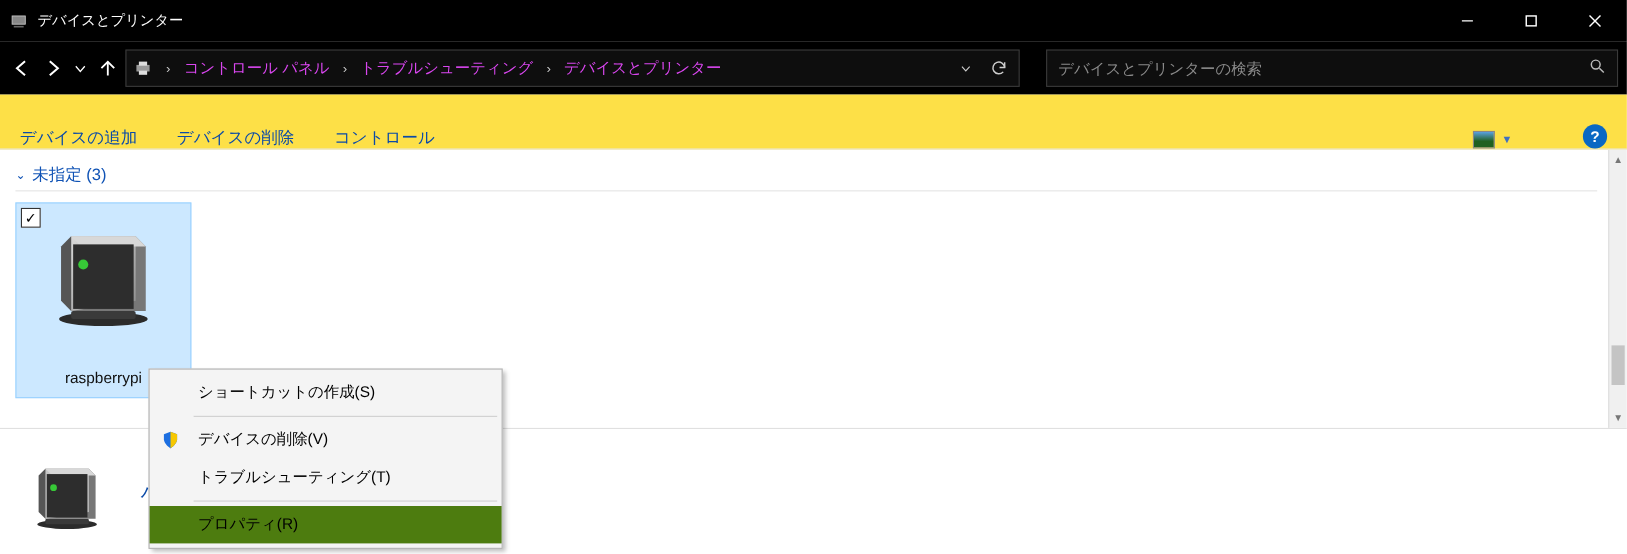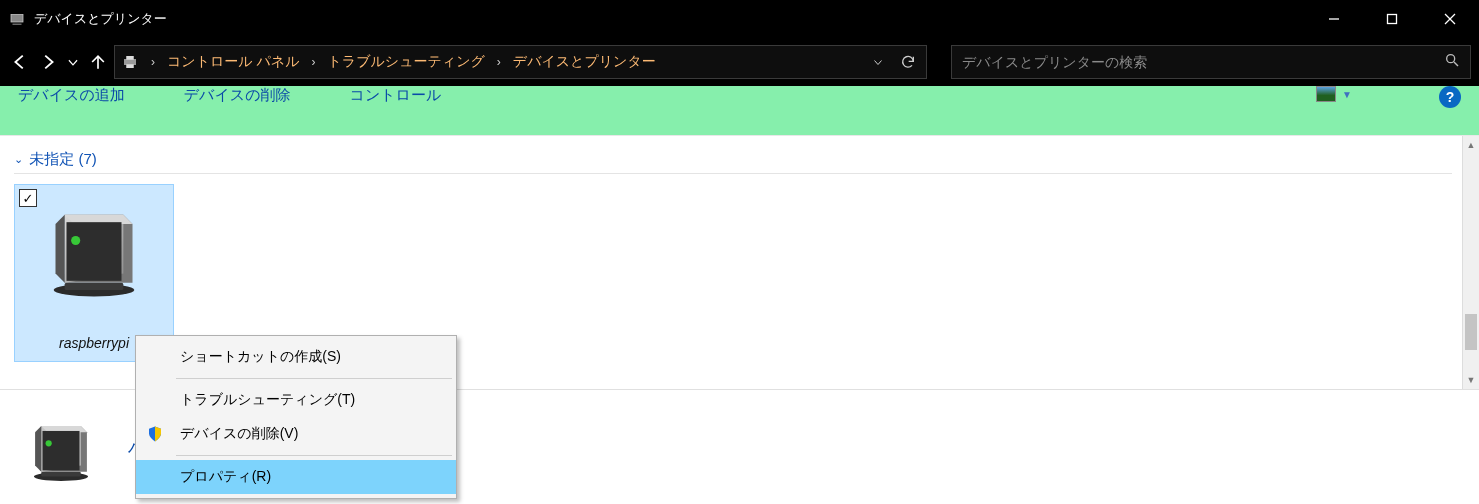--- a/index.html
+++ b/index.html
@@ -12,64 +12,64 @@
 .title-bar .spacer { flex:1; }
 .title-bar .win-btn { width:58px; height:38px; display:flex; align-items:center; justify-content:center; }
 .title-bar .win-btn svg { stroke:#fff; fill:none; }
 
 
 .nav-row { height:48px; background:#000; color:#fff; display:flex; align-items:center; padding:0 8px; gap:4px; }
 .nav-icon { width:24px; height:40px; display:flex; align-items:center; justify-content:center; }
 .nav-icon svg { stroke:#fff; fill:none; }
 .address-bar { flex:1; height:34px; background:#0e0e0e; border:1px solid #3a3a3a; display:flex; align-items:center; padding:0 6px; gap:6px; min-width:0; }
 .crumb-icon { display:flex; align-items:center; }
-.crumb-text { font-size:14px; color:#fdba74; white-space:nowrap; }
+.crumb-text { font-size:14px; color:#d946ef; white-space:nowrap; }
 .crumb-sep { color:#ccc; font-size:12px; padding:0 6px; }
 .address-bar .flexfill { flex:1; }
 .addr-btn { width:24px; height:24px; display:flex; align-items:center; justify-content:center; color:#ddd; }
 .search-box { width:520px; height:34px; background:#0e0e0e; border:1px solid #3a3a3a; display:flex; align-items:center; padding:0 10px; margin-left:20px; }
 .search-box input { flex:1; background:transparent; border:0; outline:0; color:#fff; font-size:14px; }
 .search-box input::placeholder { color:#8a8a8a; }
 .search-box .mag { color:#bbb; }
 
 
-.cmd-bar { height:50px; background:#86efac; display:flex; align-items:flex-start; padding:0 18px; gap:59px; border-bottom:1px solid #e8e8e8; }
+.cmd-bar { height:50px; background:#fde047; display:flex; align-items:flex-end; padding:0 18px; gap:36px; border-bottom:1px solid #e8e8e8; }
 .cmd-link { font-size:15px; color:#0a4aa8; cursor:pointer; white-space:nowrap; }
 .cmd-bar .spacer { flex:1; }
 .view-selector { display:flex; align-items:center; gap:6px; }
 .view-selector .pic { width:20px; height:16px; background:linear-gradient(#5aa0e0,#206020 60%); border:1px solid #888; }
 .dropdown-caret { color:#4070c0; font-size:10px; }
 .help-icon { width:22px; height:22px; border-radius:50%; background:#0968c3; color:#fff; display:flex; align-items:center; justify-content:center; font-size:14px; font-weight:600; margin-left:28px; }
 
 
 .content-wrap { position:relative; height:calc(504px - 38px - 48px - 50px - 115px); overflow:hidden; display:flex; }
 .content { flex:1; padding:14px 10px 0 14px; overflow:auto; }
 .group-header { display:flex; align-items:center; gap:6px; color:#1053b5; font-size:15px; padding-bottom:4px; border-bottom:1px solid #e4e4e4; margin-bottom:10px; }
 .group-header .chev { color:#1053b5; font-size:11px; }
 .device-tile { width:160px; height:178px; background:#cce8ff; border:1px solid #99d1ff; display:flex; flex-direction:column; align-items:center; position:relative; padding-top:6px; }
 .device-tile .check { position:absolute; top:4px; left:4px; width:18px; height:18px; border:1.5px solid #333; background:#fff; display:flex; align-items:center; justify-content:center; font-size:13px; }
-.device-tile .label { font-size:14px; color:#111; margin-top:auto; margin-bottom:10px;font-style:italic; }
+.device-tile .label { font-size:14px; color:#111; margin-top:auto; margin-bottom:10px; }
 .scrollbar { width:17px; background:#f0f0f0; border-left:1px solid #ddd; display:flex; flex-direction:column; }
 .scrollbar .sbtn { height:18px; display:flex; align-items:center; justify-content:center; color:#777; font-size:9px; }
 .scrollbar .track { flex:1; position:relative; }
 .scrollbar .thumb { position:absolute; left:2px; right:2px; top:160px; height:36px; background:#c4c4c4; }
 
 
 .details-pane { height:115px; background:#fff; border-top:1px solid #e0e0e0; display:flex; align-items:center; padding:8px 16px; gap:22px; }
 .details-icon { flex:0 0 90px; display:flex; align-items:center; justify-content:center; }
 .detail-title { font-size:18px; color:#0a4aa8; }
 
 
 .devsvg { width:110px; height:110px; }
 .devsvg-sm { width:74px; height:74px; }
 
 
 .context-menu { position:absolute; left:135px; top:335px; width:322px; background:#f4f4f4; border:1px solid #b0b0b0; box-shadow:3px 3px 4px rgba(0,0,0,.25); font-size:14px; padding:4px 0; }
 .ctx-item { height:34px; display:flex; align-items:center; padding-left:44px; position:relative; }
-.ctx-item.hovered { background:#7dd3fc; }
+.ctx-item.hovered { background:#4d7c0f; }
 .ctx-sep { height:1px; background:#cfcfcf; margin:4px 4px 4px 40px; }
 .ctx-icon { position:absolute; left:10px; width:18px; height:18px; }
 </style>
 </head>
 <body>
 
 <div class="title-bar">
   <span class="app-icon">
     <svg viewBox="0 0 24 24" width="18" height="18">
         <rect x="4" y="6" width="16" height="10" fill="#888" stroke="#ccc"></rect>
@@ -167,21 +167,21 @@
     <span class="pic"></span>
     <span class="dropdown-caret">▼</span>
   </span>
   <span class="help-icon">?</span>
 </div>
 
 <div class="content-wrap">
   <div class="content">
     <div class="group-header">
       <span class="chev">⌄</span>
-      <span>未指定 (7)</span>
+      <span>未指定 (3)</span>
     </div>
 
     <div class="device-tile">
       <span class="check">✓</span>
       <svg class="devsvg" viewBox="0 0 120 120">
         <ellipse cx="60" cy="108" rx="44" ry="7" fill="#2b2b2b"></ellipse>
         <rect x="28" y="100" width="64" height="8" rx="2" fill="#3a3a3a"></rect>
         <polygon points="28,26 92,26 102,36 102,100 28,100" fill="#777"></polygon>
         <polygon points="28,26 92,26 92,90 28,100" fill="url(#g1)"></polygon>
         <polygon points="28,26 28,100 18,90 18,36" fill="#555"></polygon>
@@ -223,28 +223,28 @@
   </div>
   <div class="detail-title">バイス</div>
 </div>
 
 <div class="context-menu">
   <div class="ctx-item">
     <span>ショートカットの作成(S)</span>
   </div>
   <div class="ctx-sep"></div>
   <div class="ctx-item">
-    <span>トラブルシューティング(T)</span>
-  </div>
-  <div class="ctx-item">
     <span class="ctx-icon">
       <svg viewBox="0 0 24 24" width="18" height="18">
         <path d="M12 2 L20 5 V11 C20 17 12 22 12 22 C12 22 4 17 4 11 V5 Z" fill="#1d6fe0"></path>
         <path d="M12 2 L20 5 V11 C20 17 12 22 12 22 V2 Z" fill="#f6c700"></path>
       </svg>
     </span>
     <span>デバイスの削除(V)</span>
   </div>
+  <div class="ctx-item">
+    <span>トラブルシューティング(T)</span>
+  </div>
   <div class="ctx-sep"></div>
   <div class="ctx-item hovered">
     <span>プロパティ(R)</span>
   </div>
 </div>
 
 </body></html>

